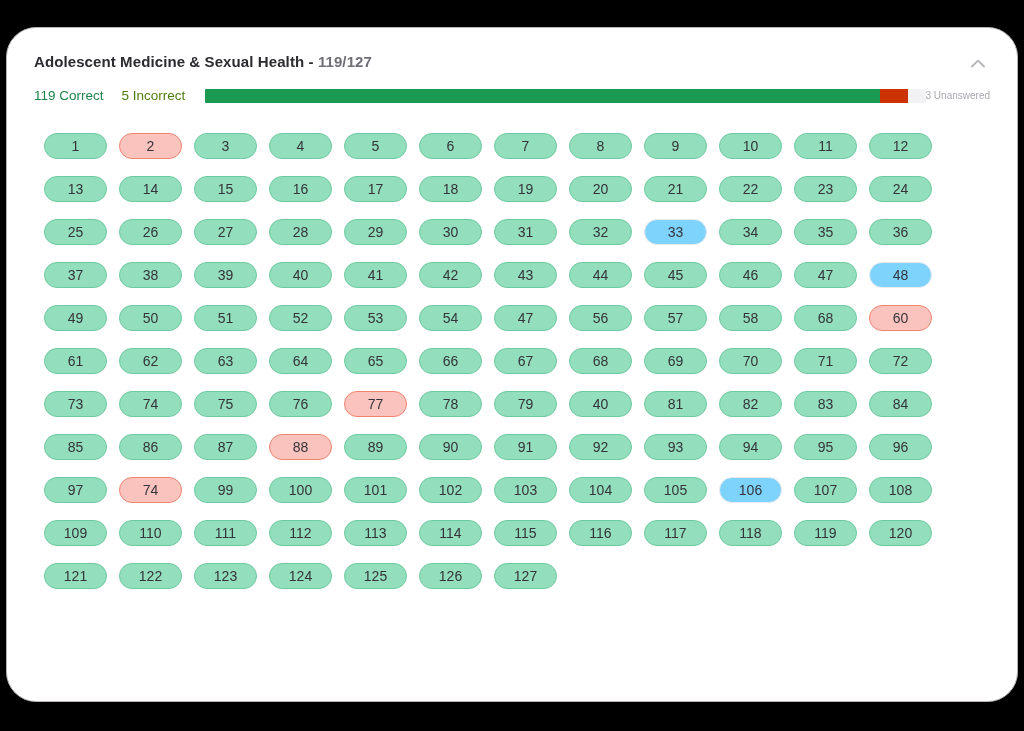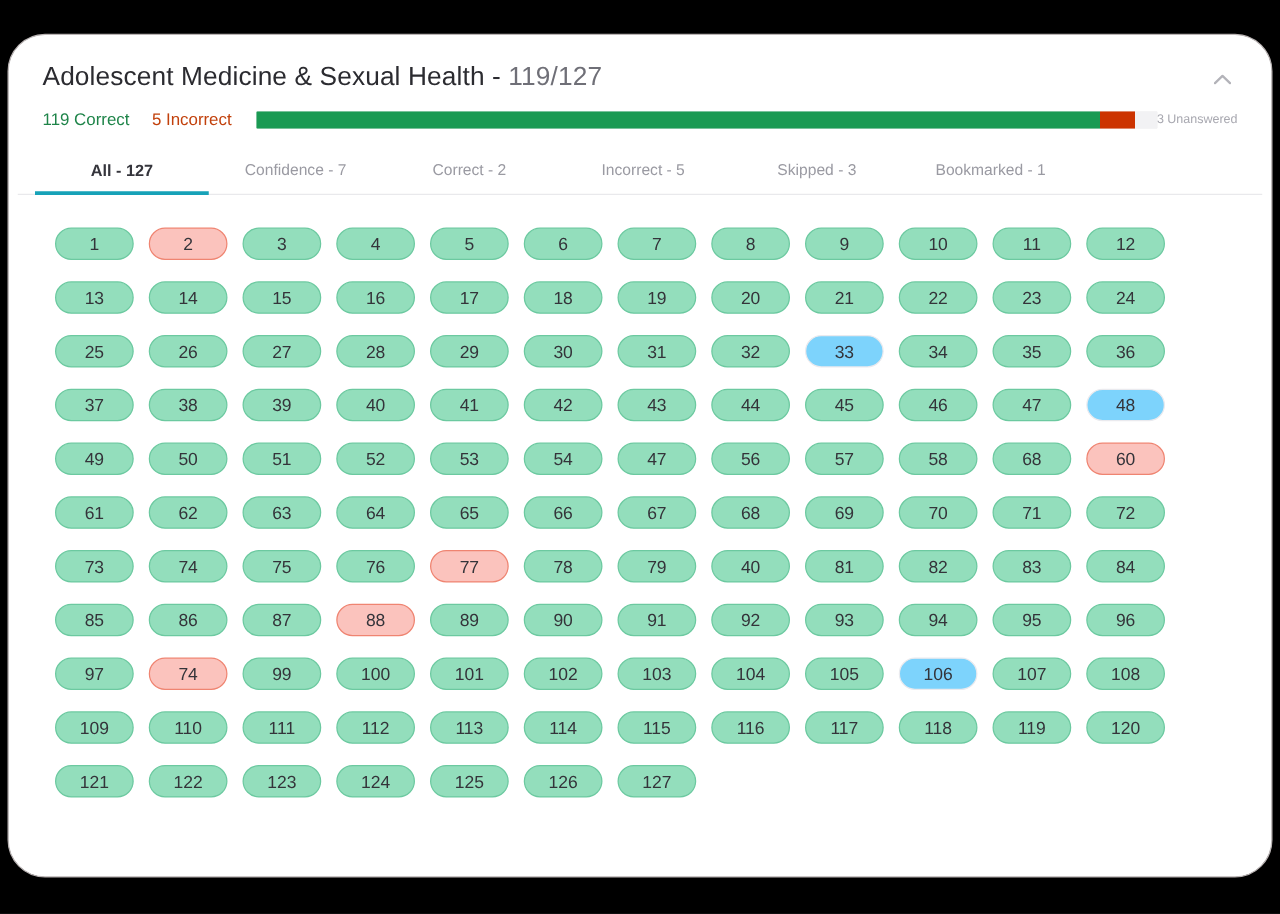--- a/index.html
+++ b/index.html
@@ -35,23 +35,23 @@
     overflow: hidden;
     position: relative;
   }
 
   
   #header-row {
     position: relative;
     padding: 16px 20px 0 20px;
   }
   #page-title {
-    font-size: 21px;
+    font-size: 15px;
     color: #2e2e33;
-    font-weight: 400;
+    font-weight: 700;
     letter-spacing: 0.1px;
     line-height: 22px;
   }
   #page-title .title-main { color: #2b2b30; }
   #page-title .title-score { color: #6f6f77; }
 
   #collapse-button {
     position: absolute;
     right: 18px;
     top: 14px;
@@ -70,21 +70,21 @@
     align-items: center;
     padding: 11px 20px 0 20px;
     height: 34px;
   }
   .stat {
     font-size: 13.5px;
     font-weight: normal;
     white-space: nowrap;
   }
   #stat-correct { color: #1e8449; }
-  #stat-incorrect { color: #c2410c; margin-left: 18px; }
+  #stat-incorrect { color: #4d7c0f; margin-left: 18px; }
   #stat-unanswered {
     color: #a8a8b0;
     font-weight: normal;
     font-size: 10px;
     white-space: nowrap;
   }
 
   #progress-track {
     flex: 1;
     margin-left: 20px;
@@ -178,28 +178,20 @@
       <span class="stat" id="stat-correct">119 Correct</span>
       <span class="stat" id="stat-incorrect">5 Incorrect</span>
       <div id="progress-track">
         <div id="progress-correct" style="width: 93.7008%;"></div>
         <div id="progress-incorrect" style="width: 3.93701%;"></div>
         <div id="progress-unanswered"></div>
       </div>
       <span id="stat-unanswered">3 Unanswered</span>
     </div>
 
-    <div id="tabs">
-        <div class="tab active">All - 127</div>
-        <div class="tab">Confidence - 7</div>
-        <div class="tab">Correct - 2</div>
-        <div class="tab">Incorrect - 5</div>
-        <div class="tab">Skipped - 3</div>
-        <div class="tab">Bookmarked - 1</div>
-      </div>
 
     <div id="question-grid">
         <div class="q-pill correct">1</div>
         <div class="q-pill incorrect">2</div>
         <div class="q-pill correct">3</div>
         <div class="q-pill correct">4</div>
         <div class="q-pill correct">5</div>
         <div class="q-pill correct">6</div>
         <div class="q-pill correct">7</div>
         <div class="q-pill correct">8</div>

